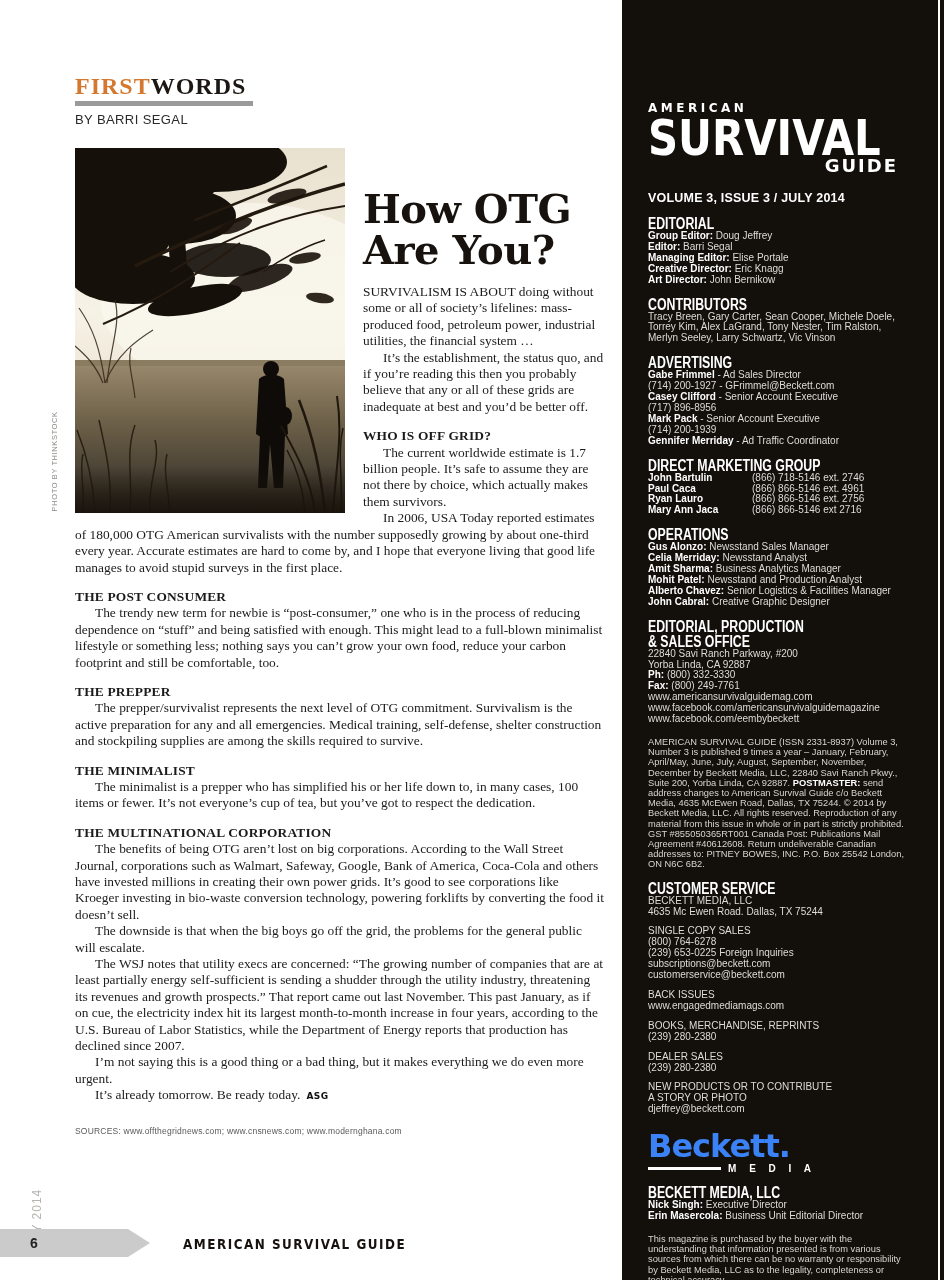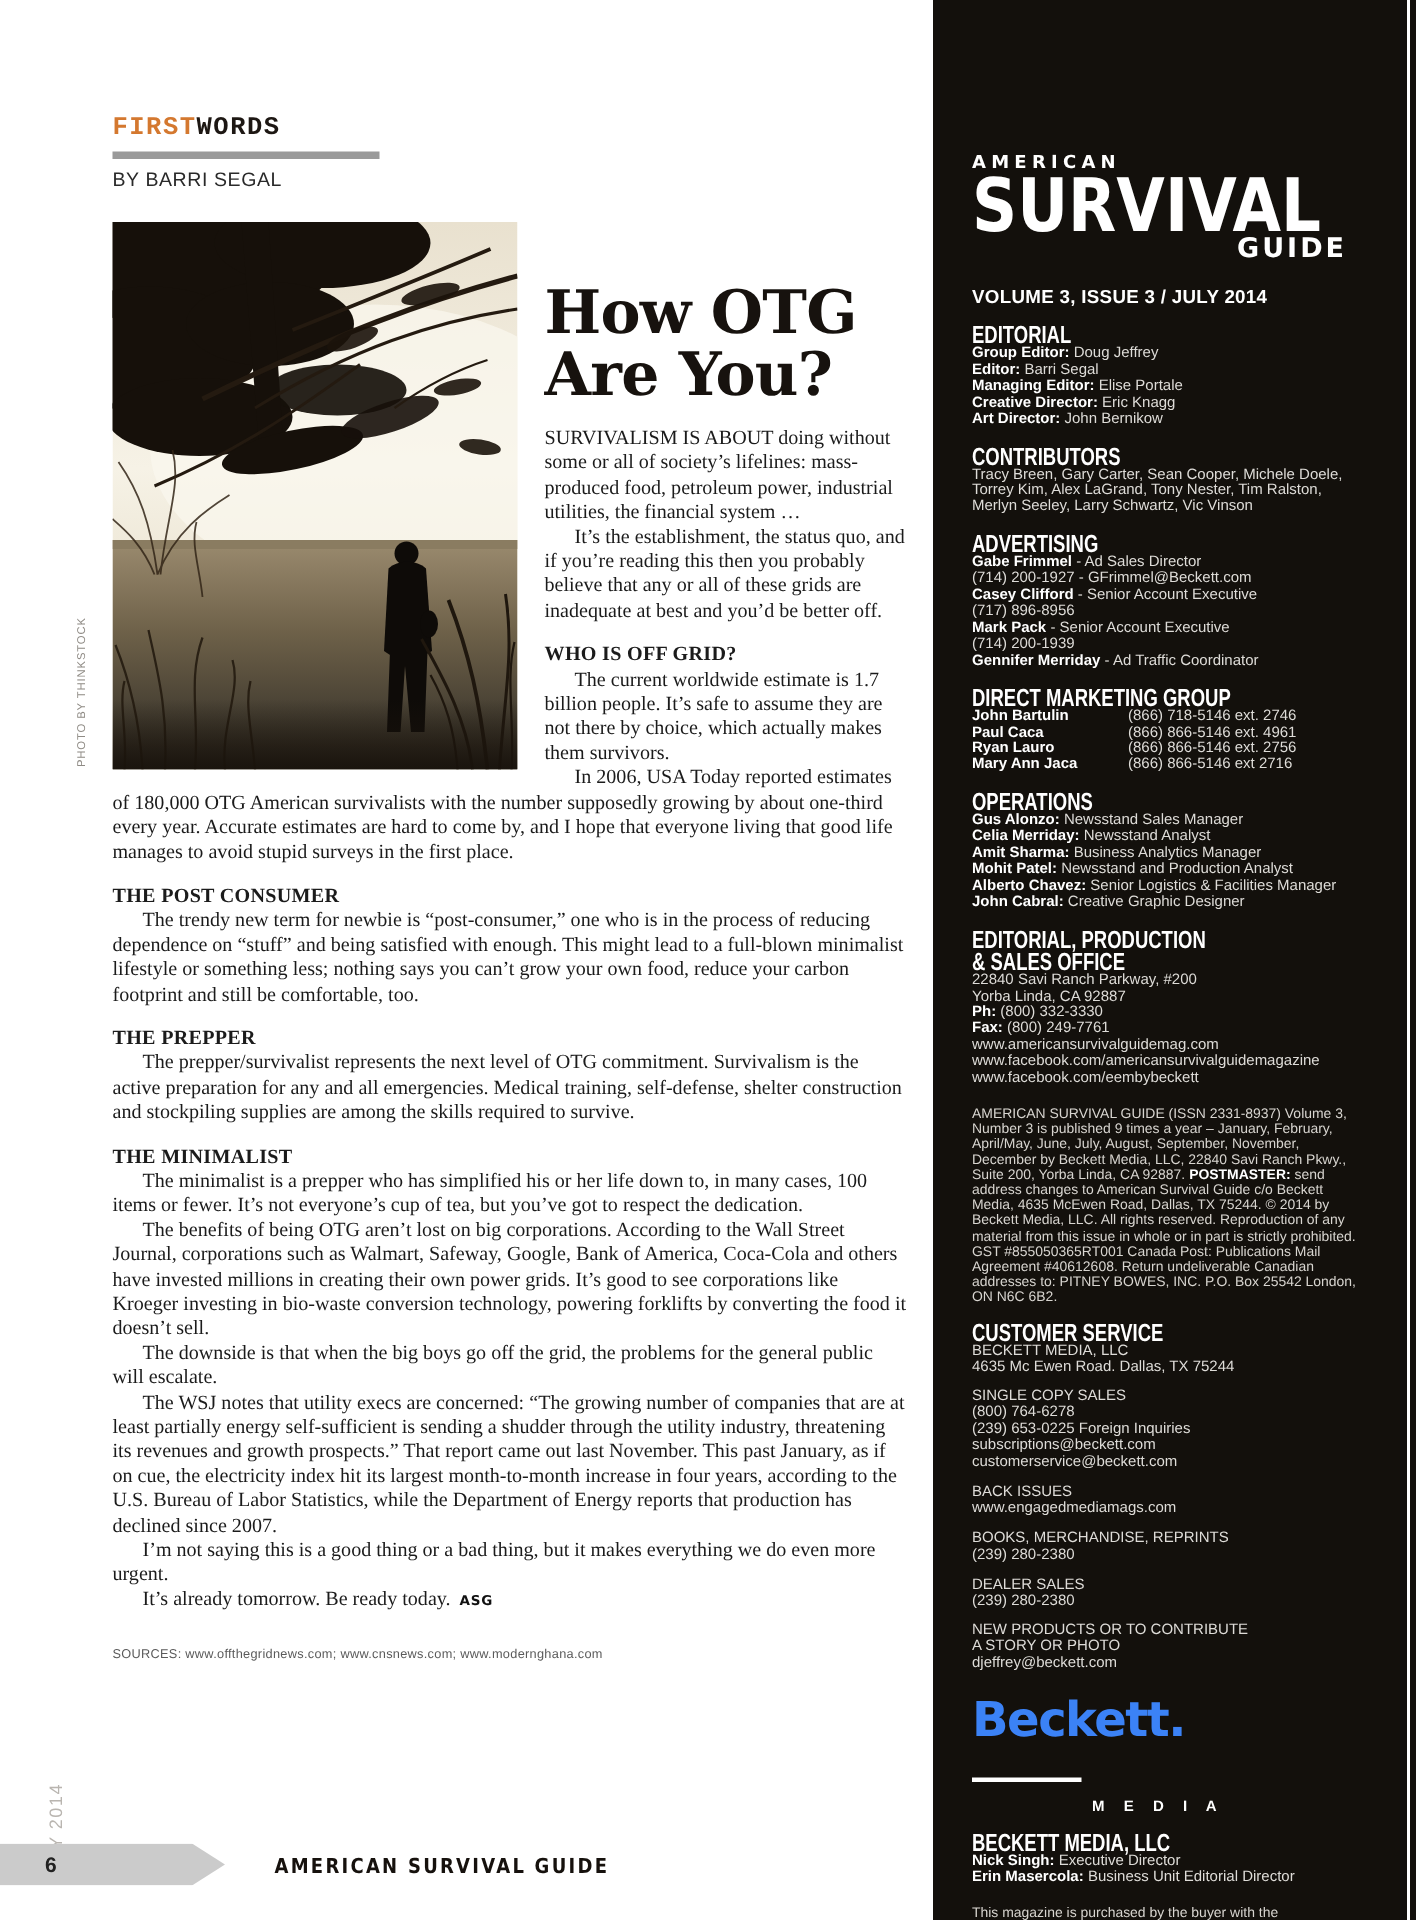--- a/index.html
+++ b/index.html
@@ -1,21 +1,21 @@
 <!DOCTYPE html>
 <html><head>
 <meta charset="utf-8">
 <style>
   html,body{margin:0;padding:0;background:#ffffff;}
   .page{position:relative;width:944px;height:1280px;background:#ffffff;overflow:hidden;
         font-family:"Liberation Sans",sans-serif;color:#181818;}
 
   
   .kicker{position:absolute;left:75px;top:74px;}
-  .kicker-title{font-family:Liberation Mono, monospace;font-weight:800;font-size:17px;
+  .kicker-title{font-family:Liberation Serif, serif;font-weight:800;font-size:24px;
                 letter-spacing:1px;line-height:24px;white-space:nowrap;}
   .kicker-first{color:#d4782f;}
   .kicker-second{color:#1d1713;}
   .kicker-rule{height:5px;background:#9a9a9a;width:178px;margin-top:3px;}
   .kicker-byline{margin-top:6px;font-size:13px;letter-spacing:.4px;color:#2a2a2a;}
 
   
   .article{position:absolute;left:75px;top:148px;width:530px;
            font-family:"Liberation Serif",serif;font-size:13.4px;line-height:16.4px;color:#1b1b1b;}
   .photo-wrap{float:left;width:270px;height:365px;margin:0 18px 2px 0;position:relative;}
@@ -63,21 +63,21 @@
   .s-row{display:flex;}
   .s-row b{width:104px;flex:none;}
   .sb-small{font-size:9.3px;line-height:10.2px;color:#d8d5d0;margin:12px 0 0;}
   .sb-small b{color:#fff;}
   .blk-gap{margin-top:9px;}
   .bk-logo{margin:16px 0 4px;width:168px;}
   .bk-word{font-family:"DejaVu Sans",sans-serif;font-weight:800;font-size:32px;line-height:30px;
            color:#3b82f6;letter-spacing:-1px;white-space:nowrap;}
   .bk-media-row{display:flex;align-items:center;gap:7px;margin-top:2px;}
   .bk-rule{flex:1;height:3px;background:#fff;}
-  .bk-media{font-size:10px;font-weight:bold;letter-spacing:5px;color:#fff;margin-top:36px;}
+  .bk-media{font-size:10px;font-weight:bold;letter-spacing:5px;color:#fff;}
 </style>
 </head>
 <body>
 
 <div class="page">
 
   <div class="kicker">
     <div class="kicker-title">
       <span class="kicker-first">FIRST</span><span class="kicker-second">WORDS</span>
     </div>
@@ -174,20 +174,21 @@
         <p class="blk"><span>It’s the establishment, the status quo, and if you’re reading this then you probably believe that any or all of these grids are inadequate at best and you’d be better off.</span></p>
         <p class="blk blk-h"><span>WHO IS OFF GRID?</span></p>
         <p class="blk"><span>The current worldwide estimate is 1.7 billion people. It’s safe to assume they are not there by choice, which actually makes them survivors.</span></p>
         <p class="blk"><span>In 2006, USA Today reported estimates of 180,000 OTG American survivalists with the number supposedly growing by about one-third every year. Accurate estimates are hard to come by, and I hope that everyone living that good life manages to avoid stupid surveys in the first place.</span></p>
         <p class="blk blk-h"><span>THE POST CONSUMER</span></p>
         <p class="blk"><span>The trendy new term for newbie is “post-consumer,” one who is in the process of reducing dependence on “stuff” and being satisfied with enough. This might lead to a full-blown minimalist lifestyle or something less; nothing says you can’t grow your own food, reduce your carbon footprint and still be comfortable, too.</span></p>
         <p class="blk blk-h"><span>THE PREPPER</span></p>
         <p class="blk"><span>The prepper/survivalist represents the next level of OTG commitment. Survivalism is the active preparation for any and all emergencies. Medical training, self-defense, shelter construction and stockpiling supplies are among the skills required to survive.</span></p>
         <p class="blk blk-h"><span>THE MINIMALIST</span></p>
         <p class="blk"><span>The minimalist is a prepper who has simplified his or her life down to, in many cases, 100 items or fewer. It’s not everyone’s cup of tea, but you’ve got to respect the dedication.</span></p>
+        <p class="blk blk-h"><span>THE MULTINATIONAL CORPORATION</span></p>
         <p class="blk"><span>The benefits of being OTG aren’t lost on big corporations. According to the Wall Street Journal, corporations such as Walmart, Safeway, Google, Bank of America, Coca-Cola and others have invested millions in creating their own power grids. It’s good to see corporations like Kroeger investing in bio-waste conversion technology, powering forklifts by converting the food it doesn’t sell.</span></p>
         <p class="blk"><span>The downside is that when the big boys go off the grid, the problems for the general public will escalate.</span></p>
         <p class="blk"><span>The WSJ notes that utility execs are concerned: “The growing number of companies that are at least partially energy self-sufficient is sending a shudder through the utility industry, threatening its revenues and growth prospects.” That report came out last November. This past January, as if on cue, the electricity index hit its largest month-to-month increase in four years, according to the U.S. Bureau of Labor Statistics, while the Department of Energy reports that production has declined since 2007.</span></p>
         <p class="blk"><span>I’m not saying this is a good thing or a bad thing, but it makes everything we do even more urgent.</span></p>
       </div>
 
     <p class="blk closing"><span>It’s already tomorrow. Be ready today.</span><span class="endmark">ASG</span></p>
 
     <p class="sources">SOURCES: www.offthegridnews.com; www.cnsnews.com; www.modernghana.com</p>
   </div>

